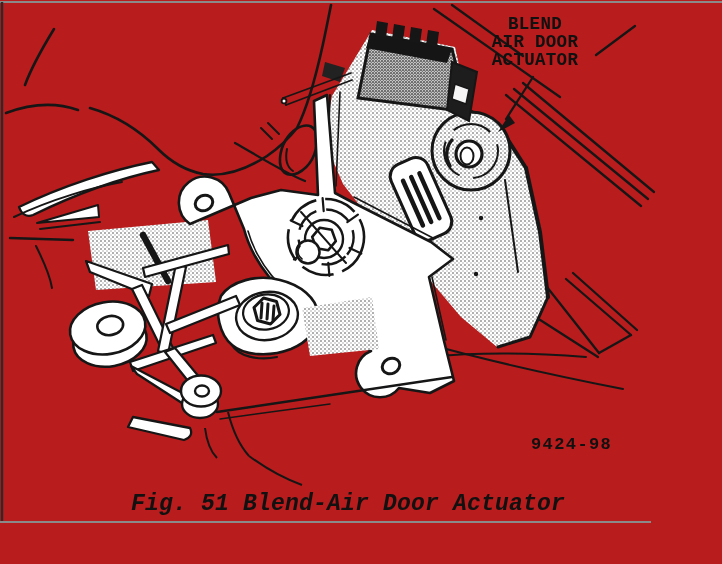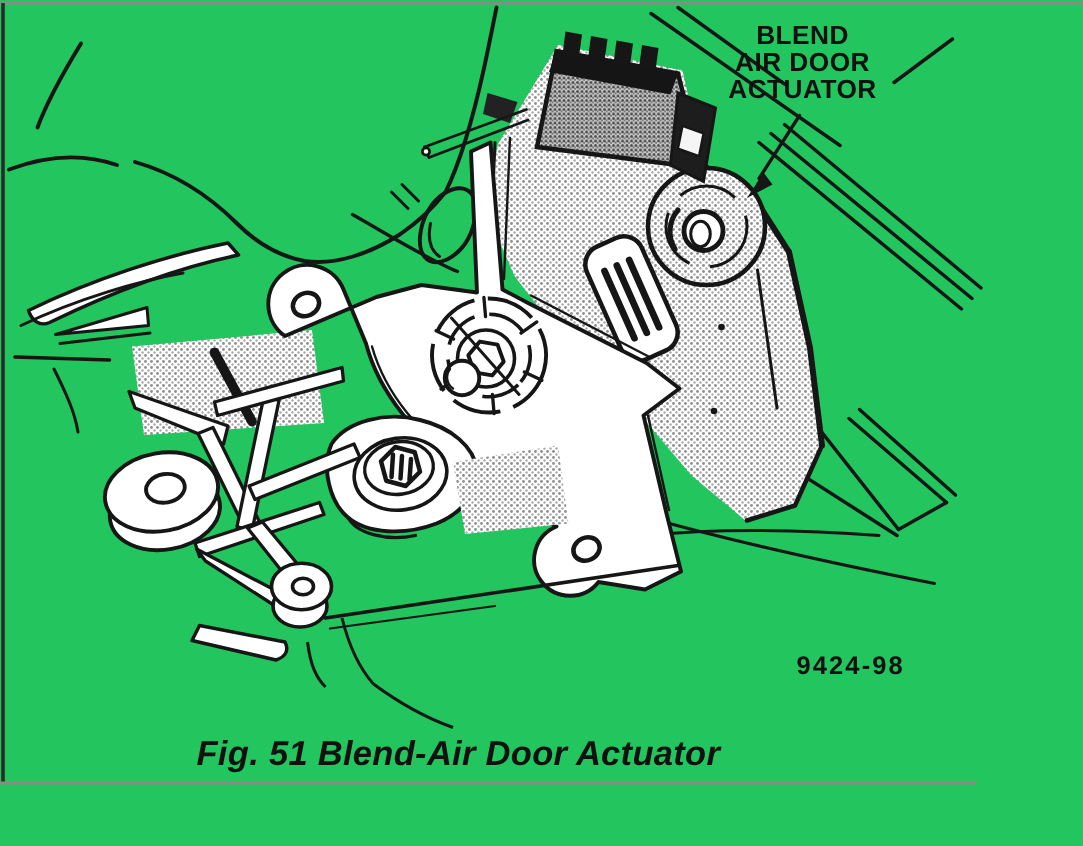--- a/index.html
+++ b/index.html
@@ -1,20 +1,20 @@
 <!DOCTYPE html>
 <html><head>
 <meta charset="utf-8">
 <style>
   html,body{margin:0;padding:0;background:#e8e8e8;}
   .page{
     position:relative;
     width:722px;height:564px;
-    background:#22c55e;
-    font-family:Liberation Sans, sans-serif;
+    background:#b91c1c;
+    font-family:Liberation Mono, monospace;
     overflow:hidden;
   }
   svg{position:absolute;left:0;top:0;}
   .ink{stroke:#161616;fill:none;stroke-linecap:round;stroke-linejoin:round;}
   text{fill:#111;}
   .callout{font-weight:bold;font-size:17.5px;letter-spacing:.3px;}
   .partnum{font-weight:bold;font-size:17px;letter-spacing:1.4px;}
   .caption{font-weight:bold;font-style:italic;font-size:23px;letter-spacing:.2px;}
 </style>
 </head>

